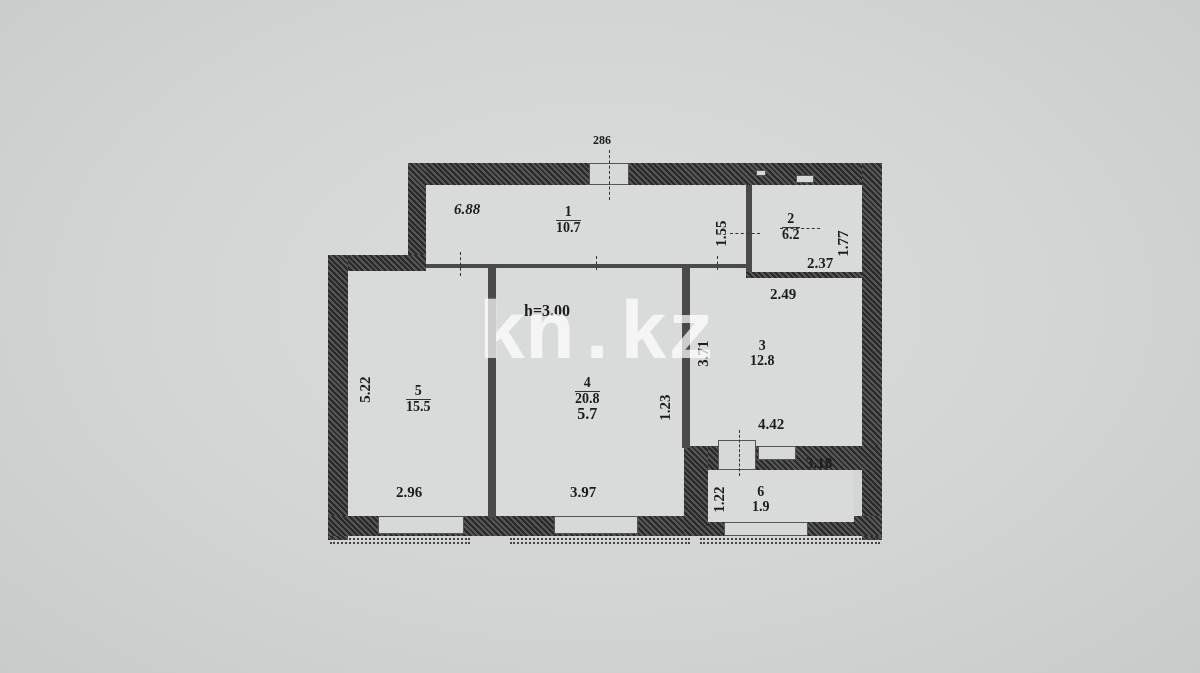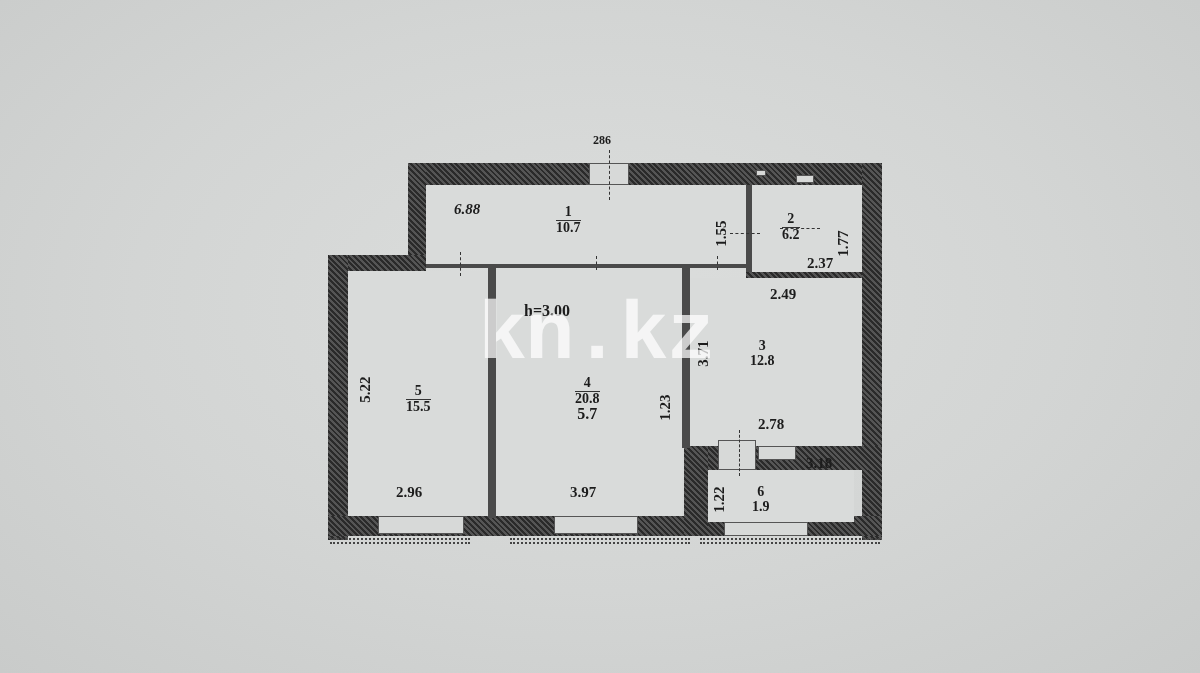--- a/index.html
+++ b/index.html
@@ -94,21 +94,21 @@
 </div>
 <div class="lbl" style="left:760px;top:256px;margin-left:47px;">2.37</div>
 <div class="lbl vert" style="left:830px;top:236px;">1.77</div>
 
 <div class="lbl" style="left:770px;top:287px;">2.49</div>
 <div class="lbl vert" style="left:690px;top:346px;">3.71</div>
 <div class="frac" style="left:750px;top:339px;">
   <span class="num" style="border:none;">3</span>
   <span class="den">12.8</span>
 </div>
-<div class="lbl" style="left:758px;top:417px;">2.78</div>
+<div class="lbl" style="left:758px;top:417px;">4.42</div>
 
 <div class="lbl" style="left:524px;top:303px;font-size:16px;">h=3.00</div>
 <div class="frac" style="left:575px;top:376px;">
   <span class="num">4</span>
   <span class="den">20.8</span>
   <span class="den" style="font-size:16px;">5.7</span>
 </div>
 <div class="lbl vert" style="left:652px;top:400px;">1.23</div>
 <div class="lbl" style="left:570px;top:485px;">3.97</div>
 

